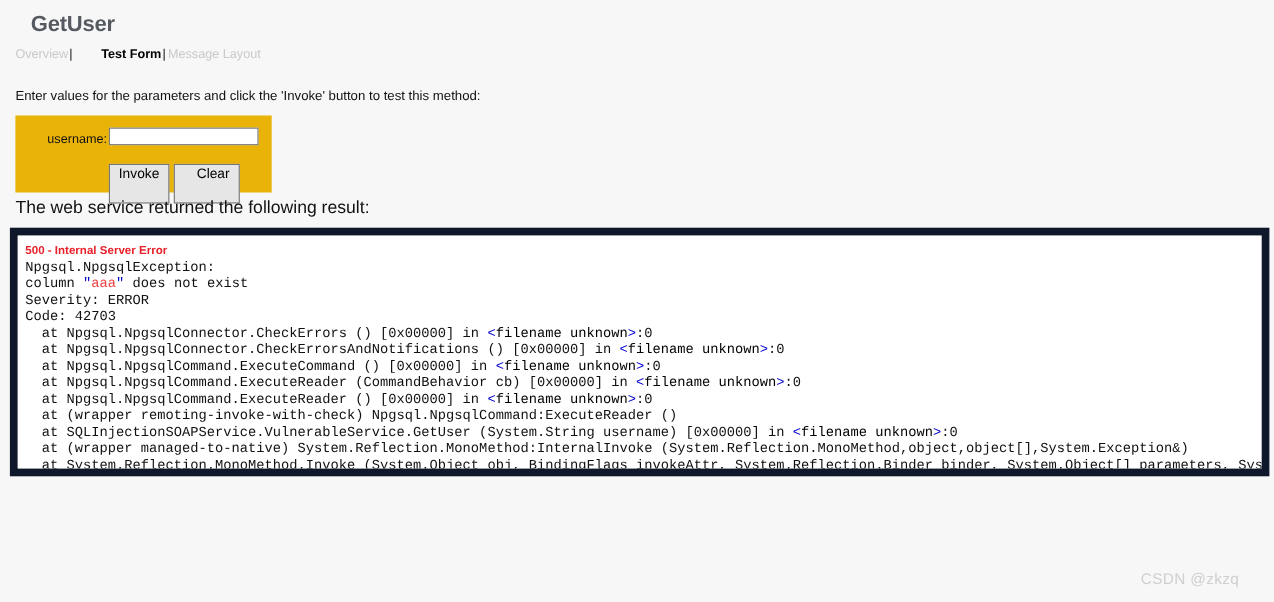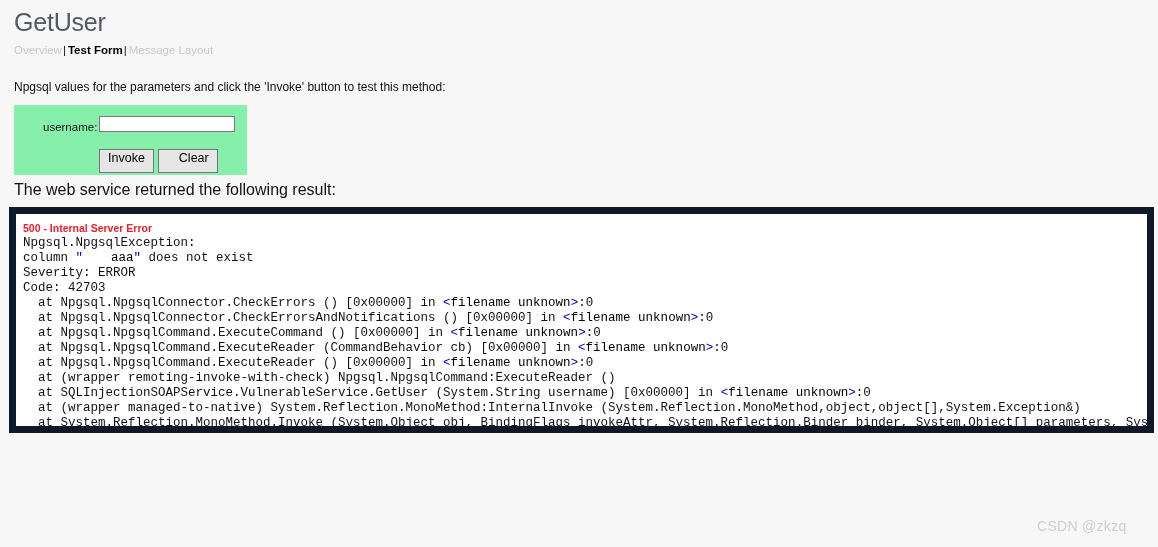--- a/index.html
+++ b/index.html
@@ -22,24 +22,24 @@
     position: absolute;
     left: 0;
     top: 0;
     width: 1158px;
     height: 547px;
   }
 
   
   .title {
     position: absolute;
-    left: 14px;
+    left: 28px;
     top: 8px;
-    font-size: 25px;
-    font-weight: normal;
+    font-size: 20px;
+    font-weight: bold;
     color: #555a60;
     letter-spacing: -0.2px;
     line-height: 28px;
     white-space: nowrap;
   }
 
   
   .navline {
     position: absolute;
     left: 14px;
@@ -53,41 +53,42 @@
     text-decoration: none;
     color: #c9c9c9;
   }
   .navline .sep {
     color: #111;
     margin: 0 2px 0 1px;
   }
   .navline .current {
     font-weight: bold;
     color: #000;
+    margin-left: 24px;
   }
 
   
   .instruction {
     position: absolute;
     left: 14px;
     top: 80px;
     font-size: 12px;
     line-height: 14px;
     color: #111;
     white-space: nowrap;
   }
 
   
   .form-panel {
     position: absolute;
     left: 14px;
     top: 105px;
     width: 233px;
     height: 70px;
-    background: #86efac;
+    background: #eab308;
   }
   .form-row {
     position: absolute;
     left: 0;
     top: 0;
     width: 233px;
     height: 32px;
   }
   .param-label {
     position: absolute;
@@ -113,21 +114,21 @@
     outline: none;
   }
   .btn-row {
     position: absolute;
     left: 85px;
     top: 44px;
   }
   .btn {
     display: inline-block;
     box-sizing: border-box;
-    height: 24px;
+    height: 36px;
     min-width: 52px;
     padding: 1px 8px 2px 8px;
     border: 1px solid #767676;
     background: #e6e6e6;
     font-family: "Liberation Sans", sans-serif;
     font-size: 12.5px;
     line-height: 15px;
     color: #000;
     text-align: center;
     cursor: pointer;
@@ -178,21 +179,21 @@
   }
   .trace {
     font-family: "Liberation Mono", monospace;
     font-size: 12.5px;
     line-height: 15px;
     color: #111;
     white-space: pre;
   }
   .trace .tok-punct { color: #0000cc; }
   .trace .tok-name  { color: #000000; }
-  .trace .tok-val   { color: #000000; margin-left: 28px; }
+  .trace .tok-val   { color: #ef4444; }
 
   
   .watermark {
     position: absolute;
     left: 1037px;
     top: 518px;
     font-family: "Liberation Sans", sans-serif;
     font-size: 14px;
     color: #cfcfcf;
     white-space: nowrap;
@@ -203,21 +204,21 @@
 <body>
 
 <div class="page">
 
   <div class="title">GetUser</div>
 
   <div class="navline">
     <a href="#">Overview</a><span class="sep">|</span><span class="current">Test Form</span><span class="sep">|</span><a href="#">Message Layout</a>
   </div>
 
-  <div class="instruction">Npgsql values for the parameters and click the 'Invoke' button to test this method:</div>
+  <div class="instruction">Enter values for the parameters and click the 'Invoke' button to test this method:</div>
 
   <div class="form-panel">
     <div class="form-row">
       <span class="param-label">username:</span>
       <input class="param-input" type="text" value="" style="">
     </div>
     <div class="btn-row">
       <span class="btn">Invoke</span><span class="btn">Clear</span>
     </div>
   </div>

